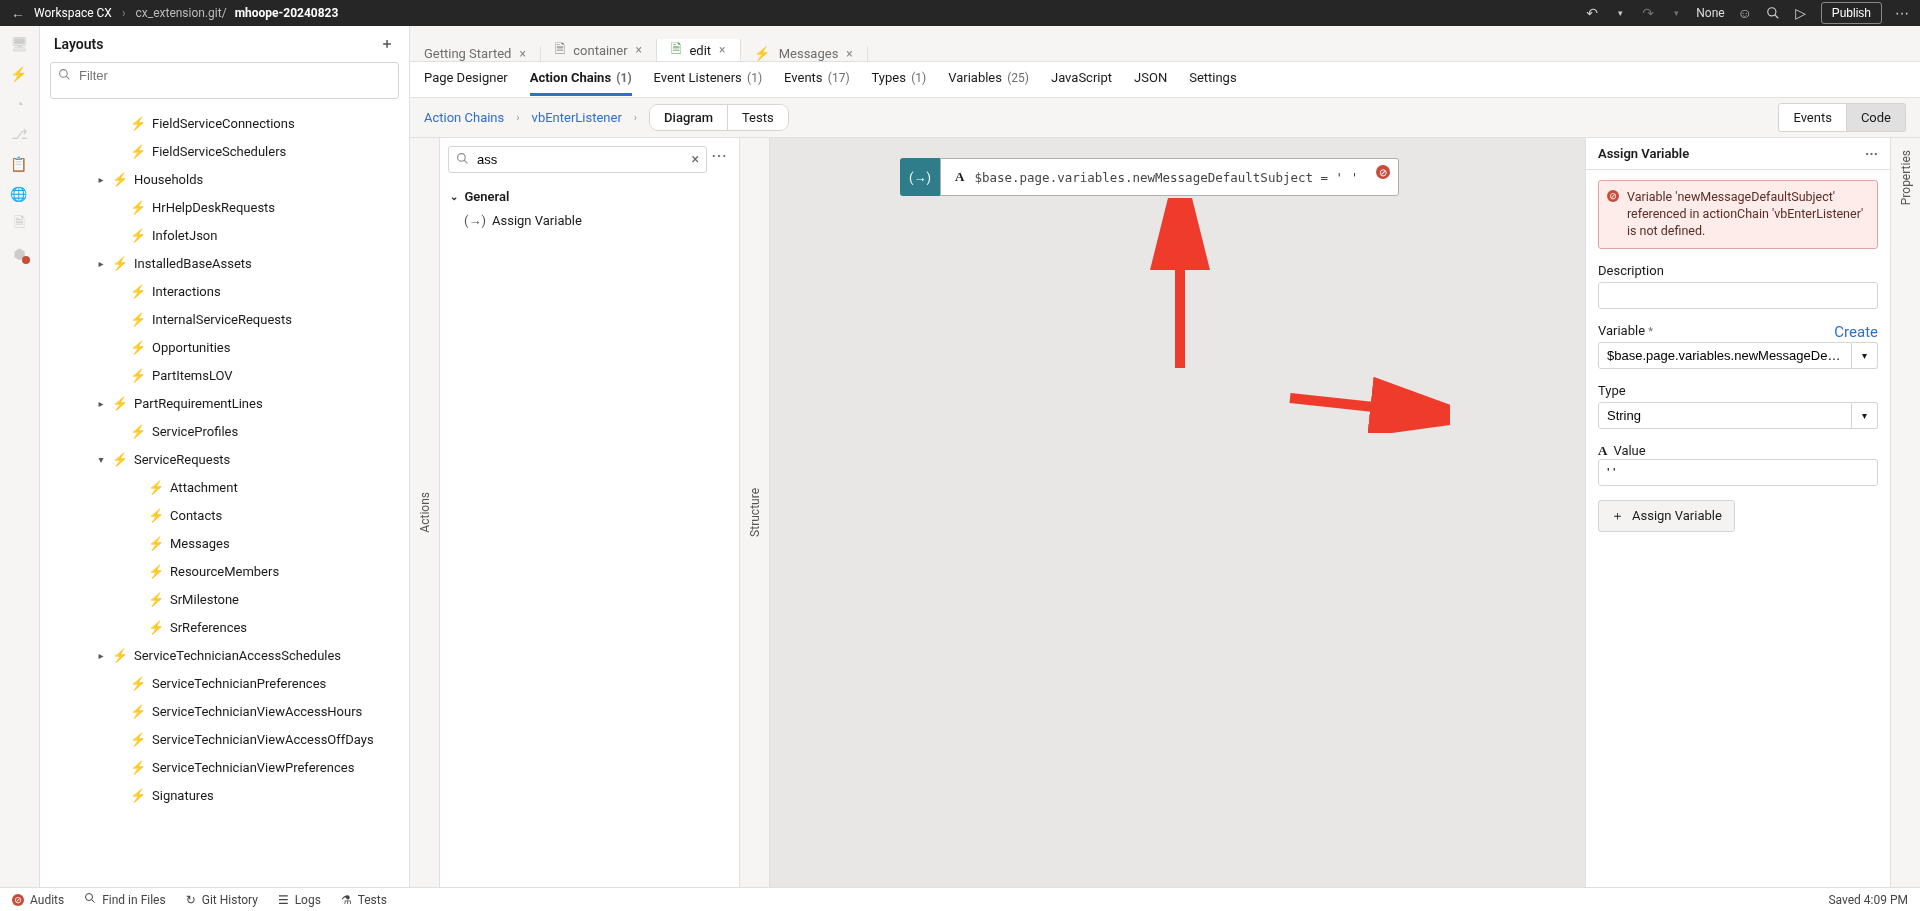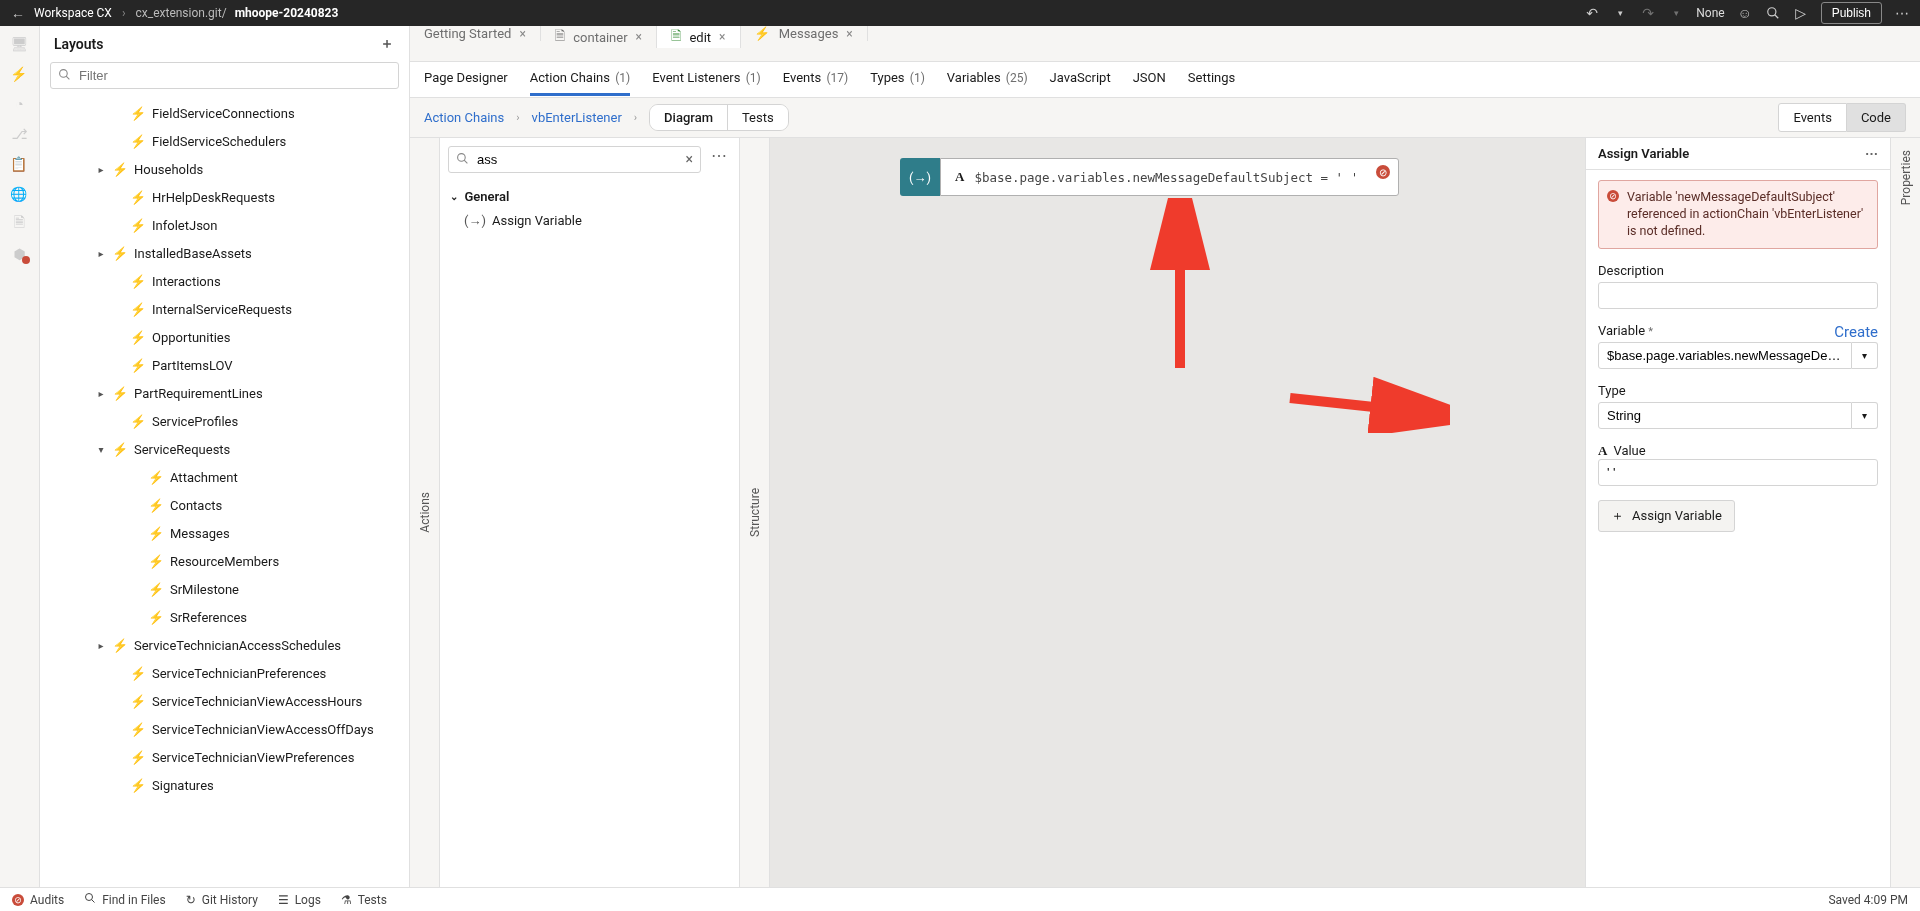--- a/index.html
+++ b/index.html
@@ -35,65 +35,65 @@
 
   
   .rail{width:40px;background:var(--bg-alt);border-right:1px solid var(--border-light);display:flex;flex-direction:column;align-items:center;padding-top:10px;gap:14px}
   .rail .badge{position:relative}
   .rail .badge::after{content:"";position:absolute;width:8px;height:8px;background:var(--accent);border-radius:50%;bottom:-2px;right:-2px}
 
   
   .layouts{width:370px;background:var(--bg);border-right:1px solid var(--border-light);display:flex;flex-direction:column}
   .layouts .head{display:flex;align-items:center;justify-content:space-between;padding:10px 14px;font-weight:600;font-size:14px}
   .layouts .filter-wrap{padding:0 10px 6px}
-  .filter-input{width:100%;border:1px solid var(--border);border-radius:3px;padding:5px 8px 5px 28px;font-size:13px;background:#fff}
+  .filter-input{width:100%;border:1px solid var(--border);border-radius:3px;padding:5px 8px 15px 28px;font-size:13px;background:#fff}
   .filter-holder{position:relative}
   .filter-holder .search-ic{position:absolute;left:8px;top:6px;color:#888}
   .tree{overflow-y:auto;flex:1;padding:4px 0 10px}
   .tree-row{display:flex;align-items:center;gap:6px;height:28px;padding-left:0;cursor:pointer;white-space:nowrap}
   .tree-row .chev{width:10px;text-align:center;color:#555;font-size:10px}
   .tree-row .ic{width:16px;height:16px;display:inline-flex;align-items:center;justify-content:center;color:#555}
 
   
   .tree::-webkit-scrollbar{width:14px}
   .tree::-webkit-scrollbar-track{background:#f0efed}
   .tree::-webkit-scrollbar-thumb{background:#c8c6c3;border-radius:3px}
 
   
   .center{flex:1;display:flex;flex-direction:column;min-width:0}
 
-  .tabs{height:36px;display:flex;align-items:flex-start;border-bottom:1px solid var(--border-light);background:var(--bg-alt)}
+  .tabs{height:36px;display:flex;align-items:flex-end;border-bottom:1px solid var(--border-light);background:var(--bg-alt)}
   .tab{display:flex;align-items:center;gap:8px;padding:0 14px;border-right:1px solid var(--border-light);font-size:13px;color:var(--text-muted);cursor:pointer;position:relative}
   .tab.active{background:#fff;color:var(--text)}
   .tab .close{font-size:12px;color:#888}
 
   .subtabs{height:36px;background:#fff;border-bottom:1px solid var(--border-light);display:flex;align-items:flex-start;padding:0 14px;gap:22px;font-size:13px}
   .subtabs .st{cursor:pointer;padding:8px 0;color:var(--text)}
   .subtabs .st .count{color:var(--text-muted);font-size:12px;margin-left:2px}
-  .subtabs .st.active{color:var(--text);border-bottom:3px solid var(--blue);font-weight:400}
+  .subtabs .st.active{color:var(--text);border-bottom:3px solid var(--blue);font-weight:700}
 
   .chainbar{height:40px;background:var(--bg-alt);border-bottom:1px solid var(--border-light);display:flex;align-items:center;padding:0 14px;gap:12px;font-size:13px}
   .chainbar .link{color:var(--blue);cursor:pointer}
   .chainbar .seg{display:flex;border:1px solid var(--border);border-radius:9px;overflow:hidden}
   .chainbar .seg .opt{padding:5px 14px;background:#fff;cursor:pointer}
   .chainbar .seg .opt.active{background:#fff;color:var(--text);font-weight:500;border-right:1px solid var(--border)}
   .chainbar .chev-ic{color:#999;font-size:11px}
   .chainbar .right{margin-left:auto;display:flex;gap:0}
   .chainbar .right .opt{padding:6px 14px;border:1px solid var(--border);cursor:pointer;background:#fff}
   .chainbar .right .opt.active{background:#e0e0e0}
   .chainbar .right .opt:first-child{border-radius:3px 0 0 3px}
   .chainbar .right .opt:last-child{border-radius:0 3px 3px 0;border-left:none}
 
   .workrow{flex:1;display:flex;min-height:0}
 
   .actions-rail{width:30px;background:var(--bg-alt);border-right:1px solid var(--border-light);display:flex;align-items:center;justify-content:center}
   .rot{writing-mode:vertical-rl;transform:rotate(180deg);font-size:12px;color:#555}
 
   .actions-panel{width:300px;border-right:1px solid var(--border-light);background:#fff;display:flex;flex-direction:column}
-  .actions-panel .srchrow{display:flex;align-items:flex-start;padding:8px;gap:6px}
+  .actions-panel .srchrow{display:flex;align-items:flex-start;padding:8px;}
   .srch-wrap{position:relative;flex:1}
   .srch{width:100%;border:1px solid var(--border);border-radius:3px;padding:5px 28px 5px 28px;font-size:13px}
   .srch-wrap .search-ic{position:absolute;left:8px;top:6px;color:#888}
   .srch-wrap .clr{position:absolute;right:8px;top:5px;color:#666;cursor:pointer;font-size:14px}
   .kebab{color:#666;padding:0 4px;cursor:pointer;font-size:16px}
   .grp{padding:4px 10px}
   .grp-head{display:flex;align-items:center;gap:6px;font-weight:600;font-size:13px;padding:4px 0}
   .act-item{display:flex;align-items:center;gap:10px;padding:5px 4px 5px 18px;cursor:pointer;font-size:13px}
   .act-item .ic{width:14px;height:14px;color:#555;display:inline-flex;align-items:center;justify-content:center}
 

